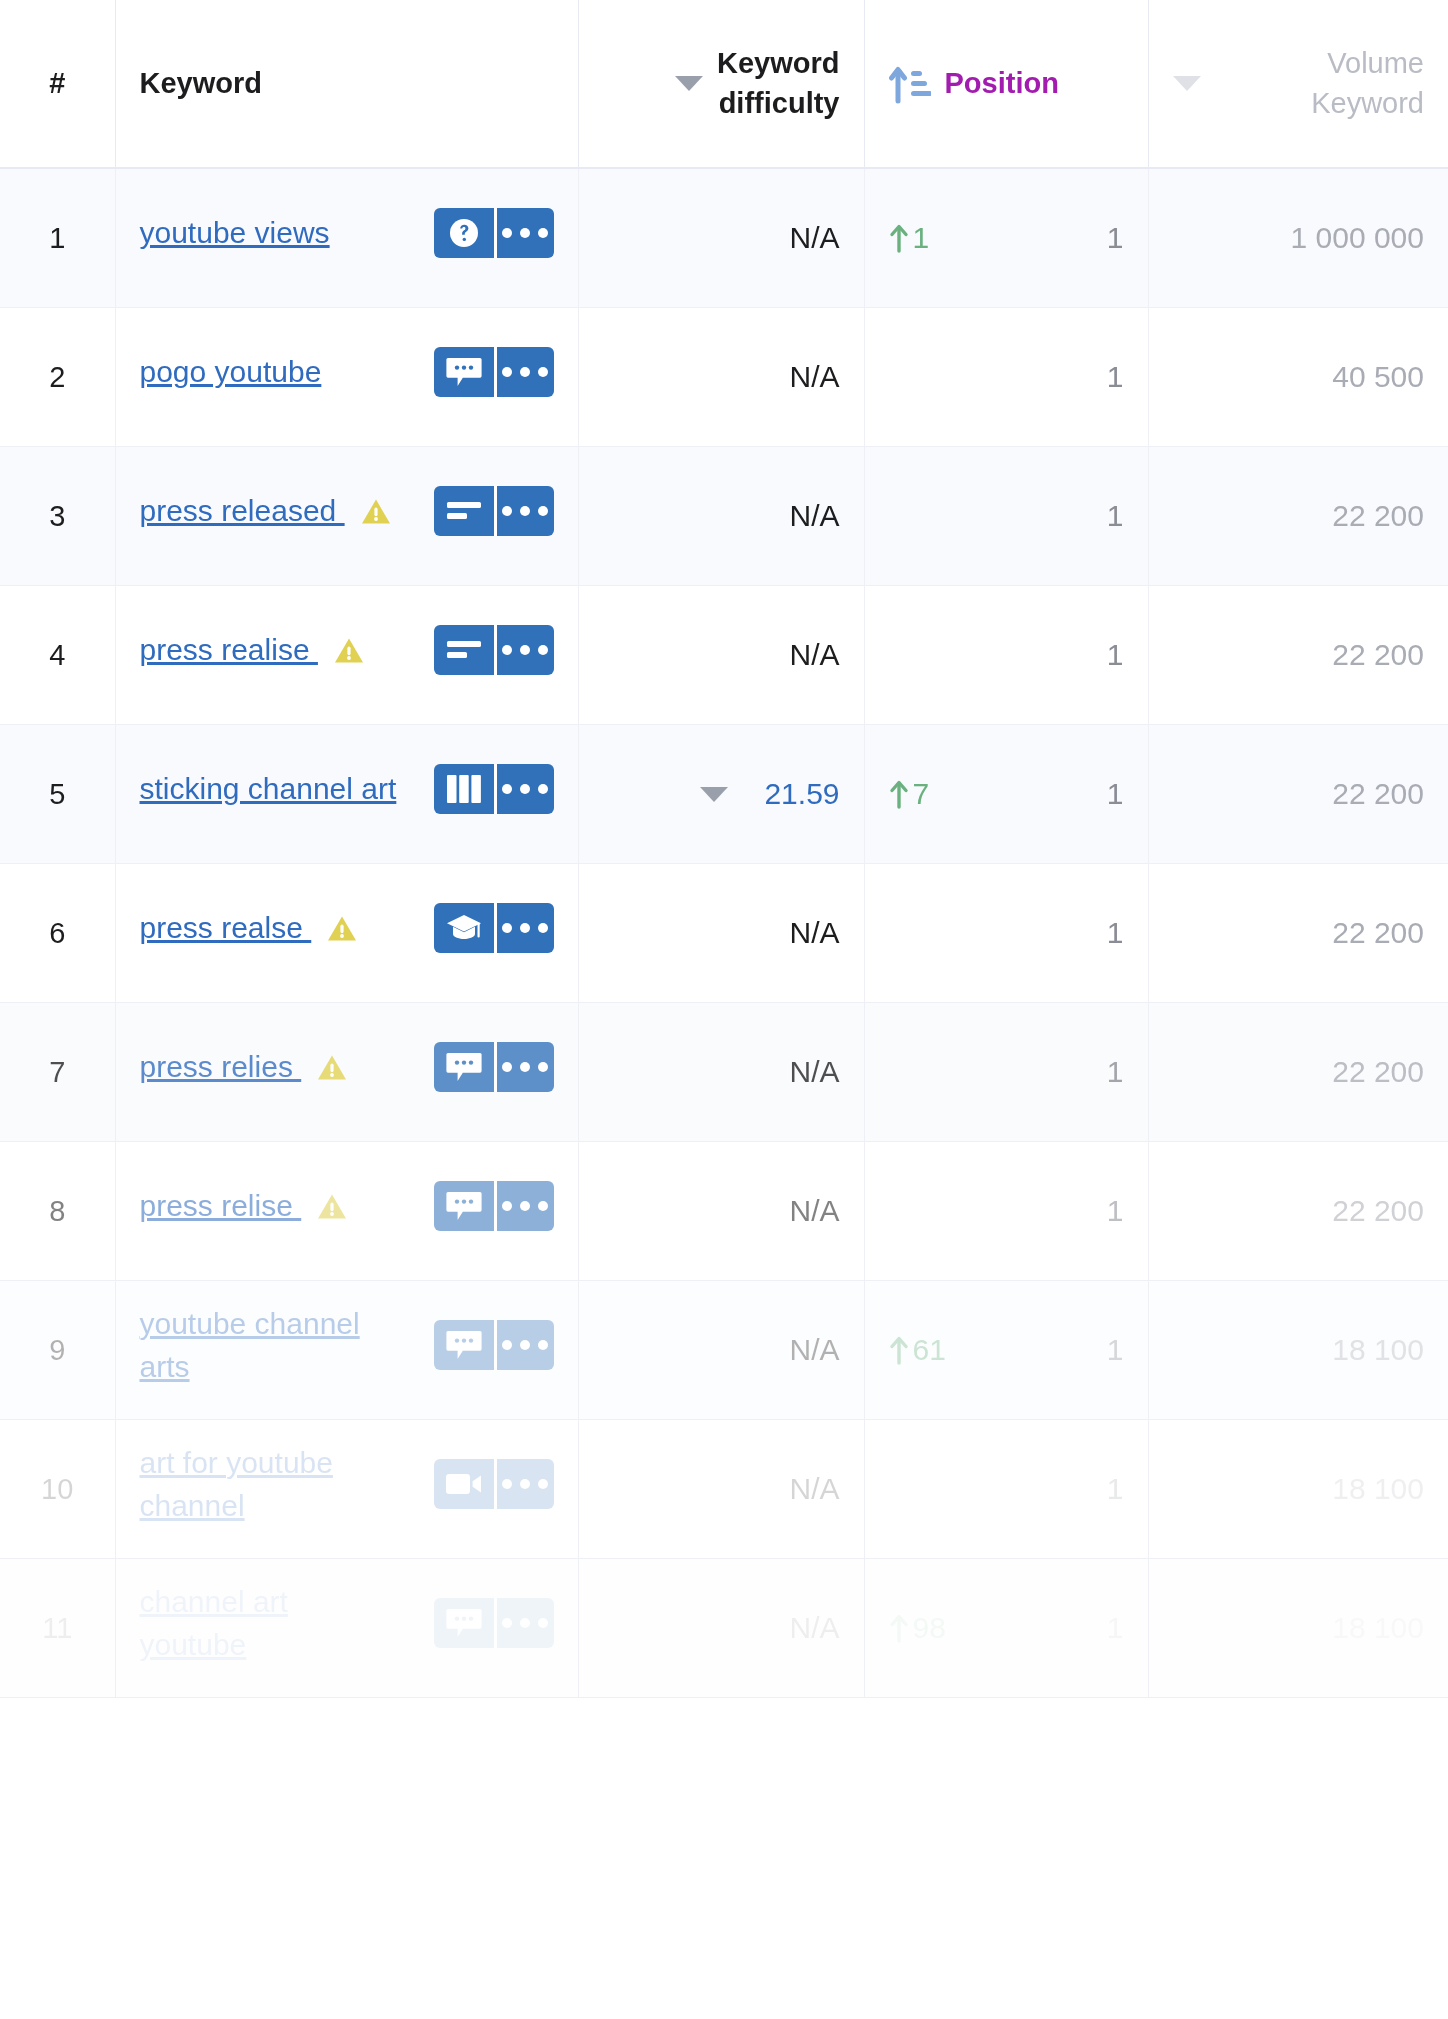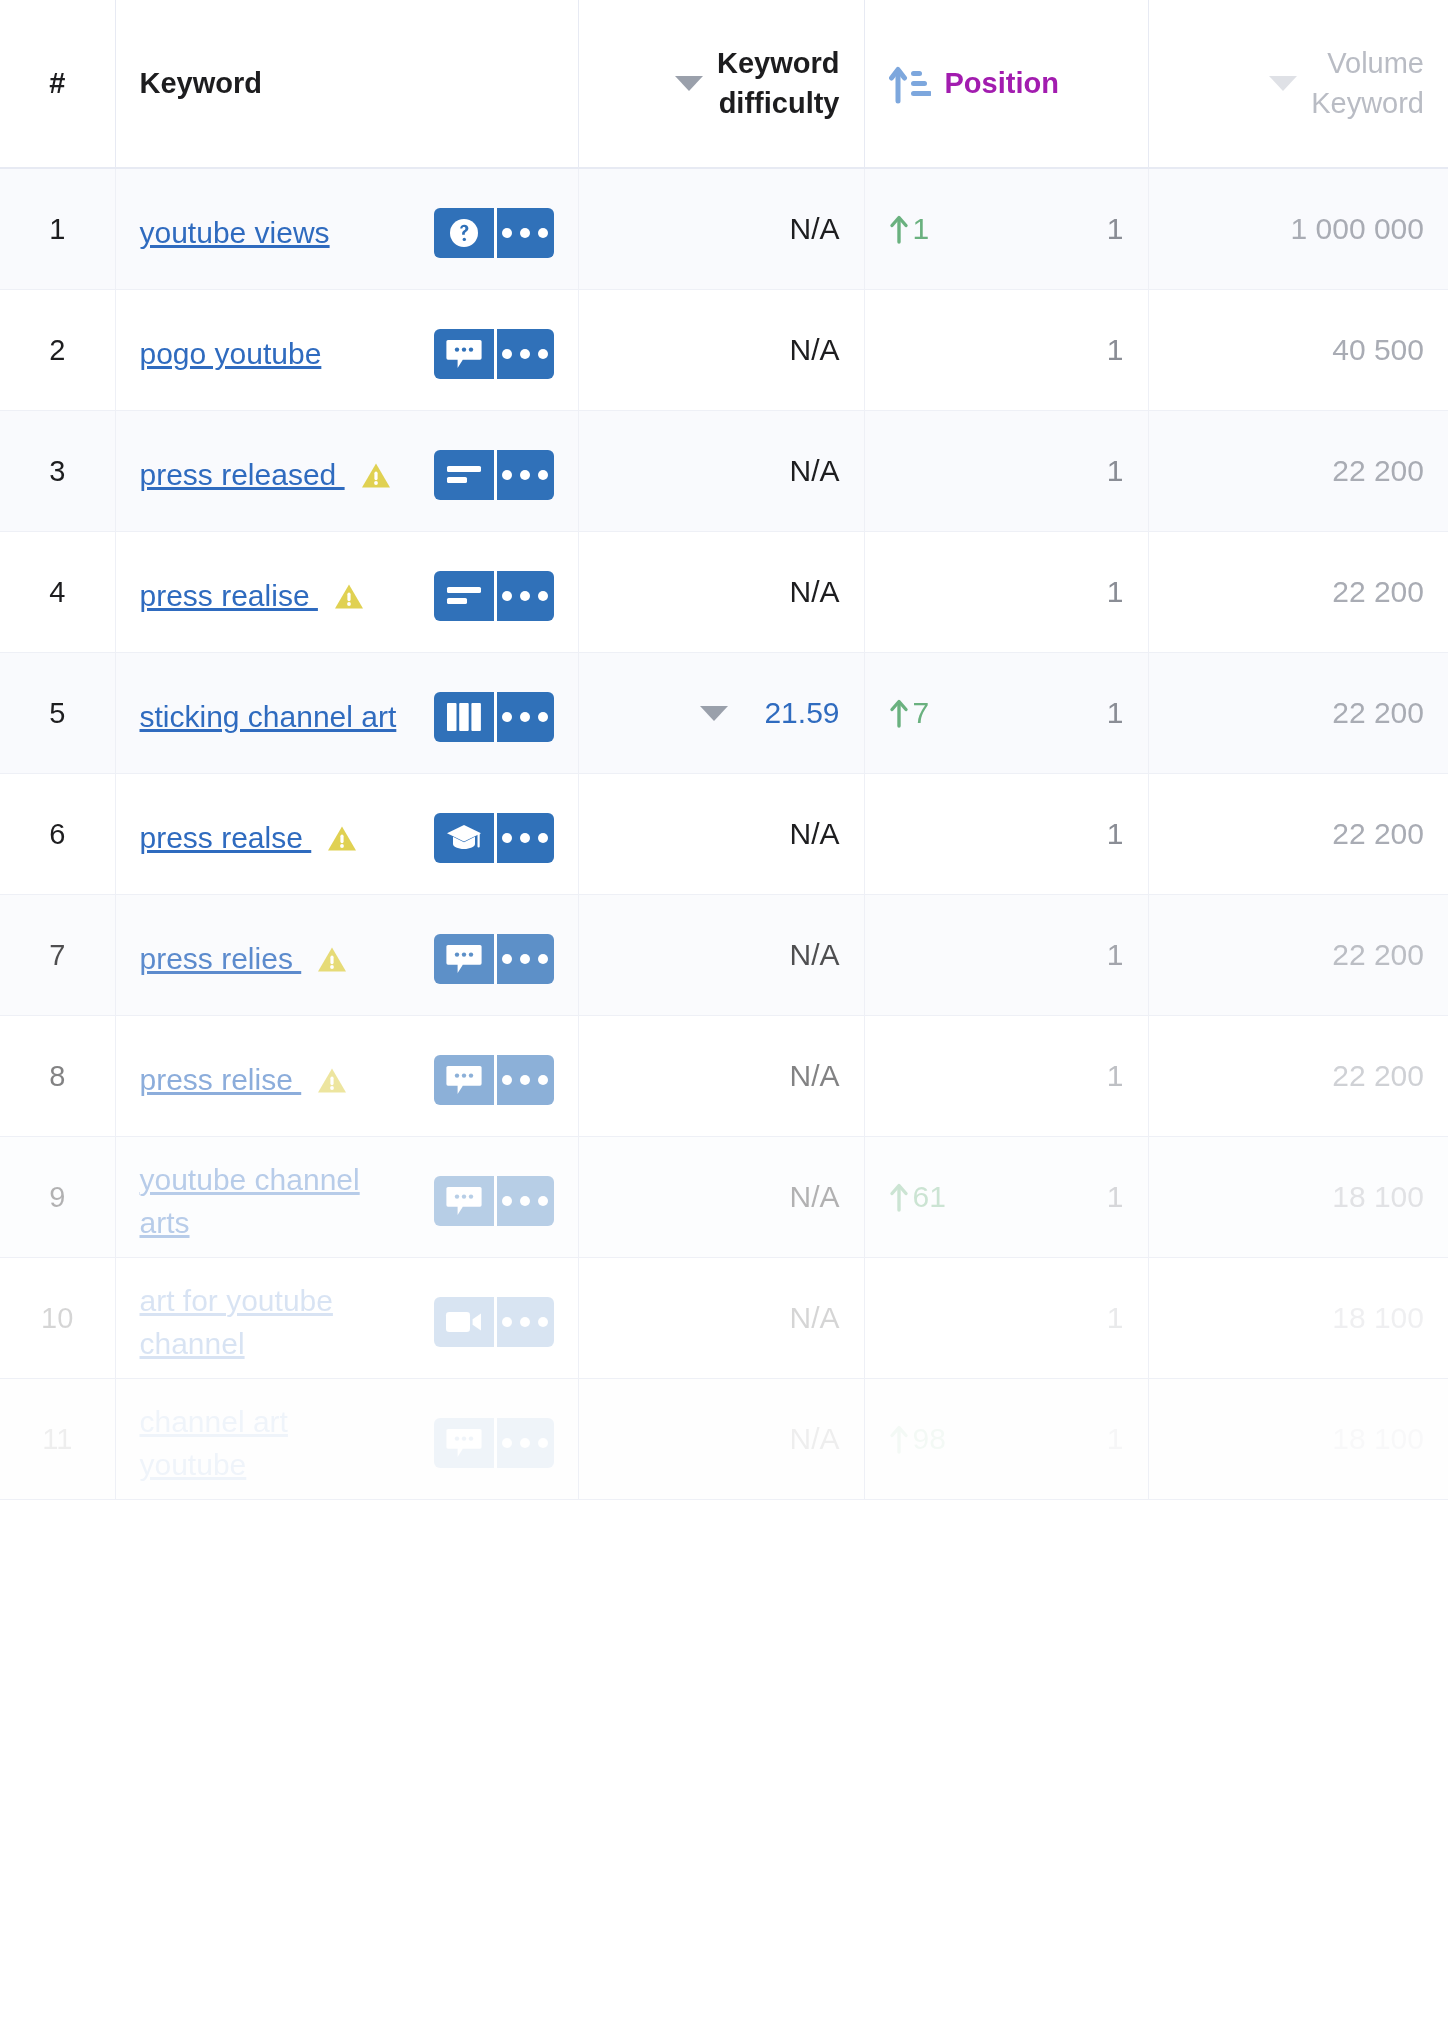--- a/index.html
+++ b/index.html
@@ -30,21 +30,21 @@
     color: #1d1d1f;
   }
   thead th.col-num { border-right: 1px solid #e7eaf3; text-align: center; padding: 0; }
   thead th.col-kw  { text-align: left; }
   thead th.col-kd  { text-align: right; }
   thead th.col-pos { text-align: left; font-weight: bold; color: #a21caf; }
   thead th.col-vol { text-align: right; font-weight: normal; color: #b9bcc4; border-right: none; }
 
   .hdr-inner { display: flex; align-items: center; gap: 14px; }
   .hdr-kd  { justify-content: flex-end; }
-  .hdr-vol { justify-content: flex-end; }
+  .hdr-vol { justify-content: space-between; }
   .hdr-two-line { line-height: 1.36; text-align: right; }
   .hdr-pos-label { font-size: 29px; }
 
   
   .caret-down {
     width: 0; height: 0; flex: 0 0 auto;
     border-left: 14px solid transparent;
     border-right: 14px solid transparent;
     border-top: 15px solid #9aa0ab;
   }
@@ -66,21 +66,21 @@
     border-bottom: 1px solid #eef0f6;
     padding: 0 24px;
     font-size: 30px;
     vertical-align: middle;
   }
   tbody tr.alt td { background: #f9fafd; }
   tbody td.c-num {
     width: 115px; text-align: center; padding: 0;
     color: #1d1d1f; font-size: 29px;
   }
-  tbody td.c-kw  { padding: 18px 24px 10px 24px; }
+  tbody td.c-kw  { padding: 18px 24px 28px 24px; }
   tbody td.c-kd  { text-align: right; color: #1d1d1f; }
   tbody td.c-pos { padding: 0 24px; }
   tbody td.c-vol { text-align: right; color: #a9acb4; border-right: none; }
 
   
   .kw-wrap {
     display: flex; align-items: center; justify-content: space-between;
     gap: 10px; min-height: 92px;
   }
   .kw-textblock {

